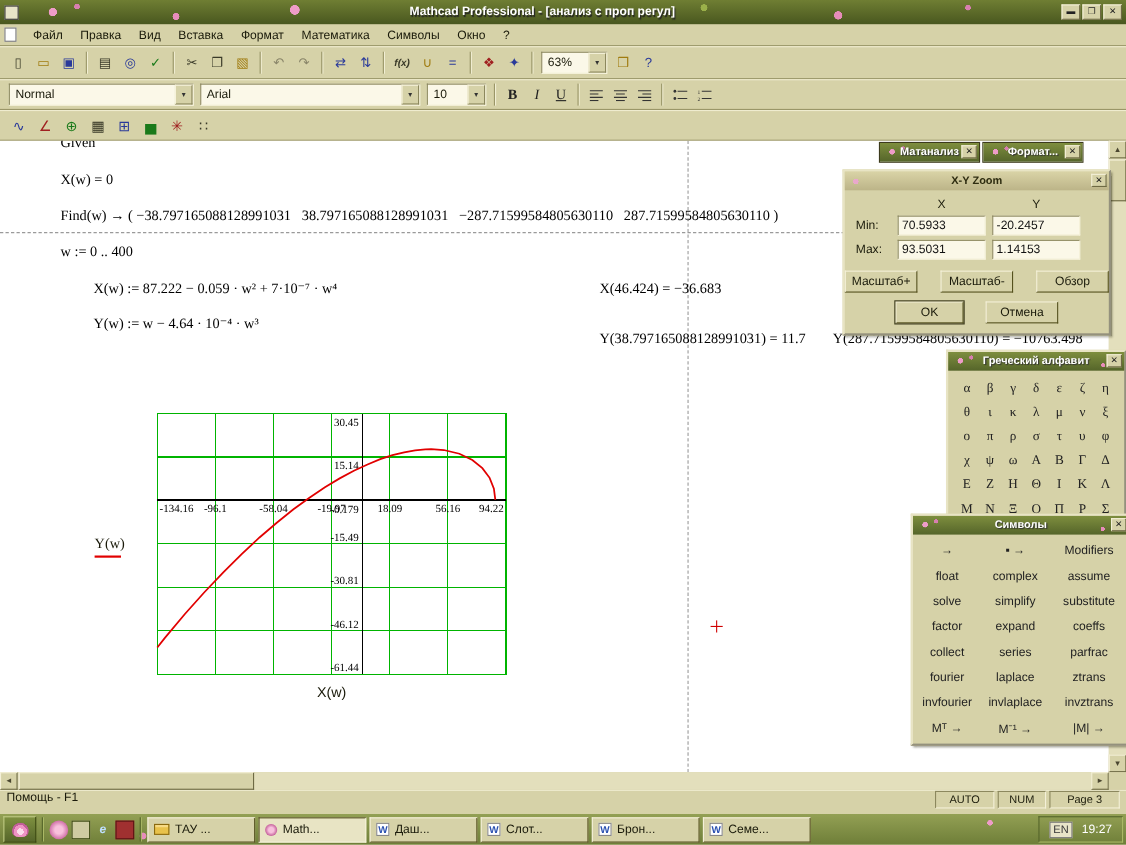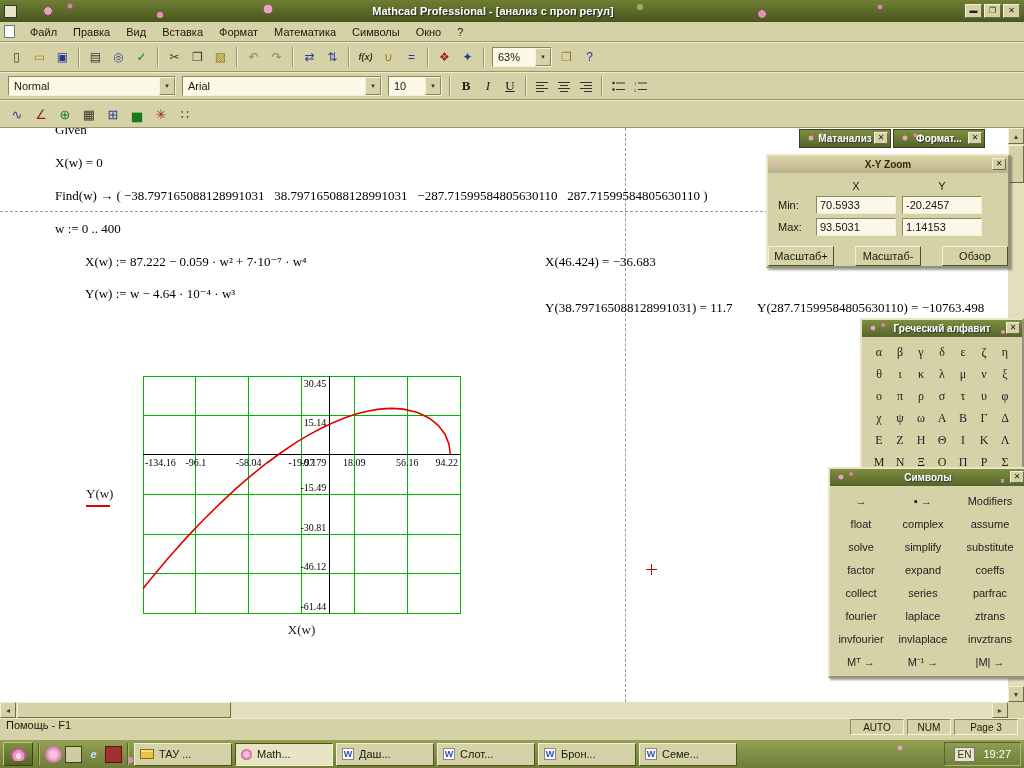--- a/index.html
+++ b/index.html
@@ -54,21 +54,21 @@
   
   #worksheet{position:relative;width:1008px;height:574px;background:#fff;overflow:hidden}
   .expr{position:absolute;font-family:"Liberation Serif","DejaVu Serif",serif;font-size:13px;white-space:pre;color:#000}
   .pbreak-h{position:absolute;left:0;top:83px;width:1008px;border-top:1px dashed #9a9a9a}
   .pbreak-v{position:absolute;left:625px;top:0;height:574px;border-left:1px dashed #9a9a9a}
   .graph-region{position:absolute;left:143px;top:248px}
   #plot{display:block;overflow:visible}
   #plot text{font:10px "Liberation Serif","DejaVu Serif",serif;fill:#000}
   .ylab{position:absolute;left:86px;top:358px;font-family:"Liberation Serif",serif;font-size:13px}
   .trace-sample{width:24px;height:2px;background:#e10000;margin-top:3px}
-  .xlab{position:absolute;left:143px;top:494px;width:317px;text-align:center;font-family:Liberation Serif, serif;font-size:13px}
+  .xlab{position:absolute;left:143px;top:494px;width:317px;text-align:center;font-family:Liberation Sans, sans-serif;font-size:13px}
   .cross{position:absolute;left:646px;top:436px;width:11px;height:11px}
   .cross .ch{position:absolute;left:0;top:5px;width:11px;height:1px;background:#d00000}
   .cross .cv{position:absolute;left:5px;top:0;width:1px;height:11px;background:#d00000}
 
   
   .vscroll{position:absolute;left:1008px;top:128px;width:16px;height:574px;background:#e3dfbc;z-index:3}
   .sbtn{width:16px;height:16px;background:#d6d2a8;border:1px solid;border-color:#f4f0d8 #6e6a44 #6e6a44 #f4f0d8;
     display:flex;align-items:center;justify-content:center;font-size:7px;color:#4a4630}
   .vthumb{position:absolute;left:0;top:17px;width:16px;height:38px;background:#d6d2a8;border:1px solid;border-color:#f4f0d8 #6e6a44 #6e6a44 #f4f0d8}
   .vdown{position:absolute;bottom:0}
@@ -433,20 +433,24 @@
     <input class="field" value="70.5933" style="">
     <input class="field" value="-20.2457" style="">
     <span class="rowl">Max:</span>
     <input class="field" value="93.5031" style="">
     <input class="field" value="1.14153" style="">
   </div>
   <div class="btnrow">
     <div class="pbtn">Масштаб+</div>
     <div class="pbtn">Масштаб-</div>
     <div class="pbtn">Обзор</div>
+  </div>
+  <div class="btnrow ok">
+    <div class="pbtn okbtn">OK</div>
+    <div class="pbtn">Отмена</div>
   </div>
 </div>
 
 <div id="greekpal" class="float">
   <div class="flowerbar">
     <span>Греческий алфавит</span>
     <span class="closebtn">✕</span>
   </div>
   <div class="gletters">
 

